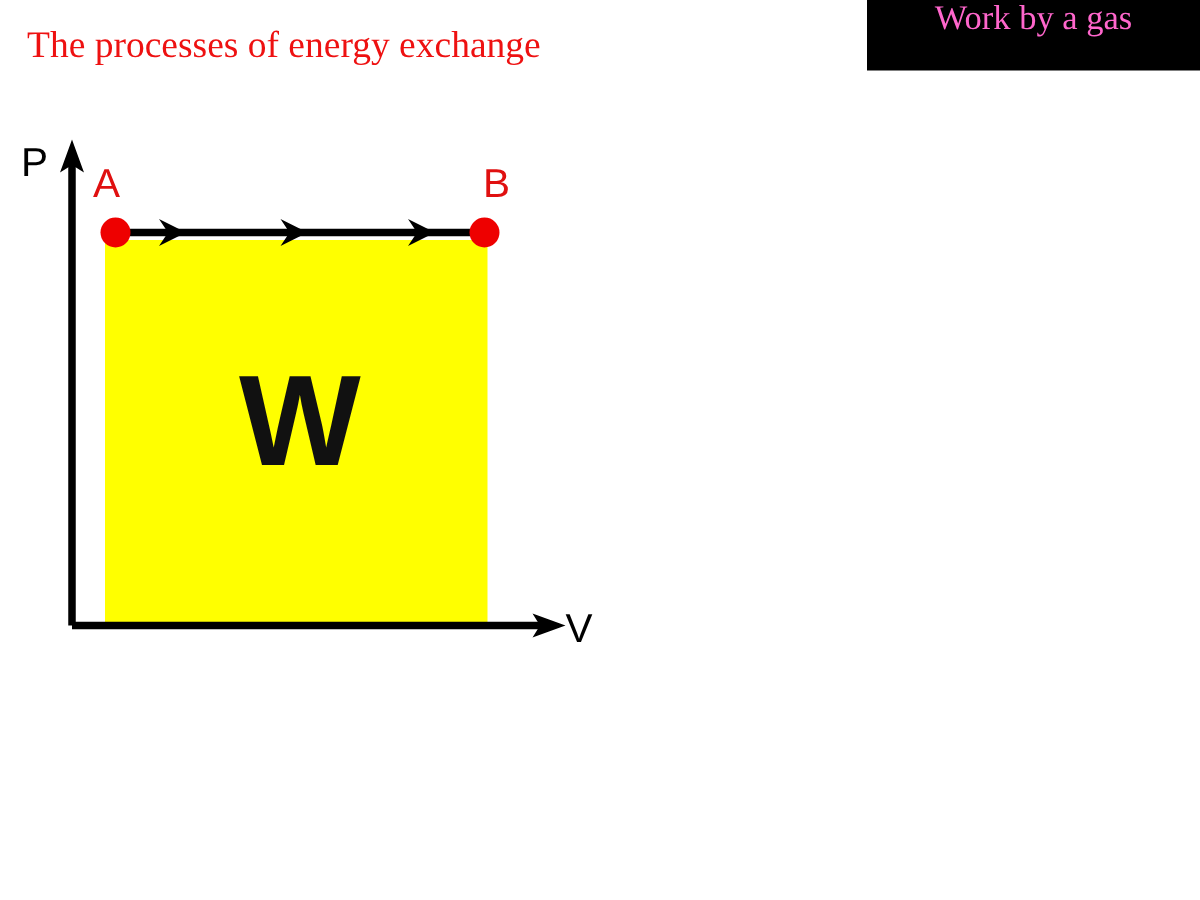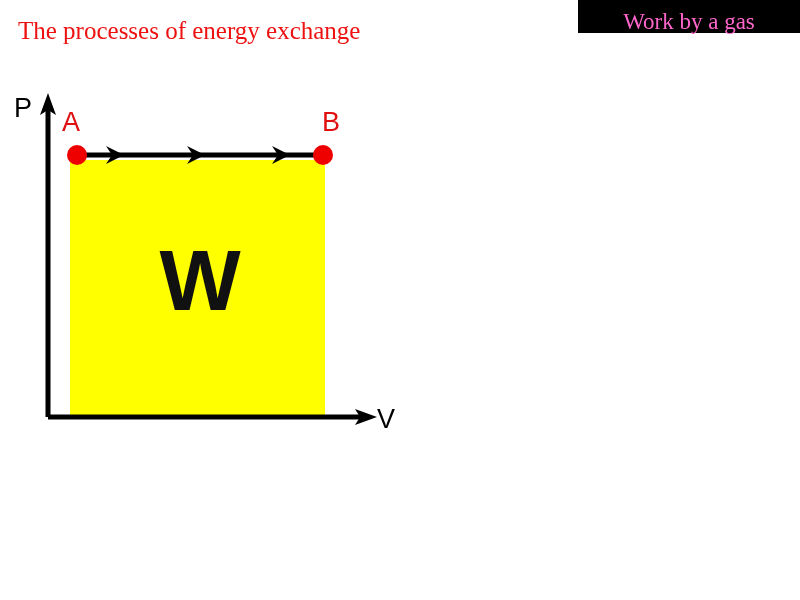--- a/index.html
+++ b/index.html
@@ -22,24 +22,24 @@
     height: 600px;
     background: #ffffff;
   }
 
   
   #title-banner {
     position: absolute;
     left: 578px;
     top: 0px;
     width: 222px;
-    height: 33px;
+    height: 47px;
     background: #000000;
     display: flex;
-    align-items: flex-end;
+    align-items: flex-start;
     justify-content: center;
   }
   #title-banner .banner-text {
     color: #ff66cc;
     font-family: "Liberation Serif", serif;
     font-size: 23px;
     line-height: 23px;
     white-space: nowrap;
     letter-spacing: 0px;
   }

